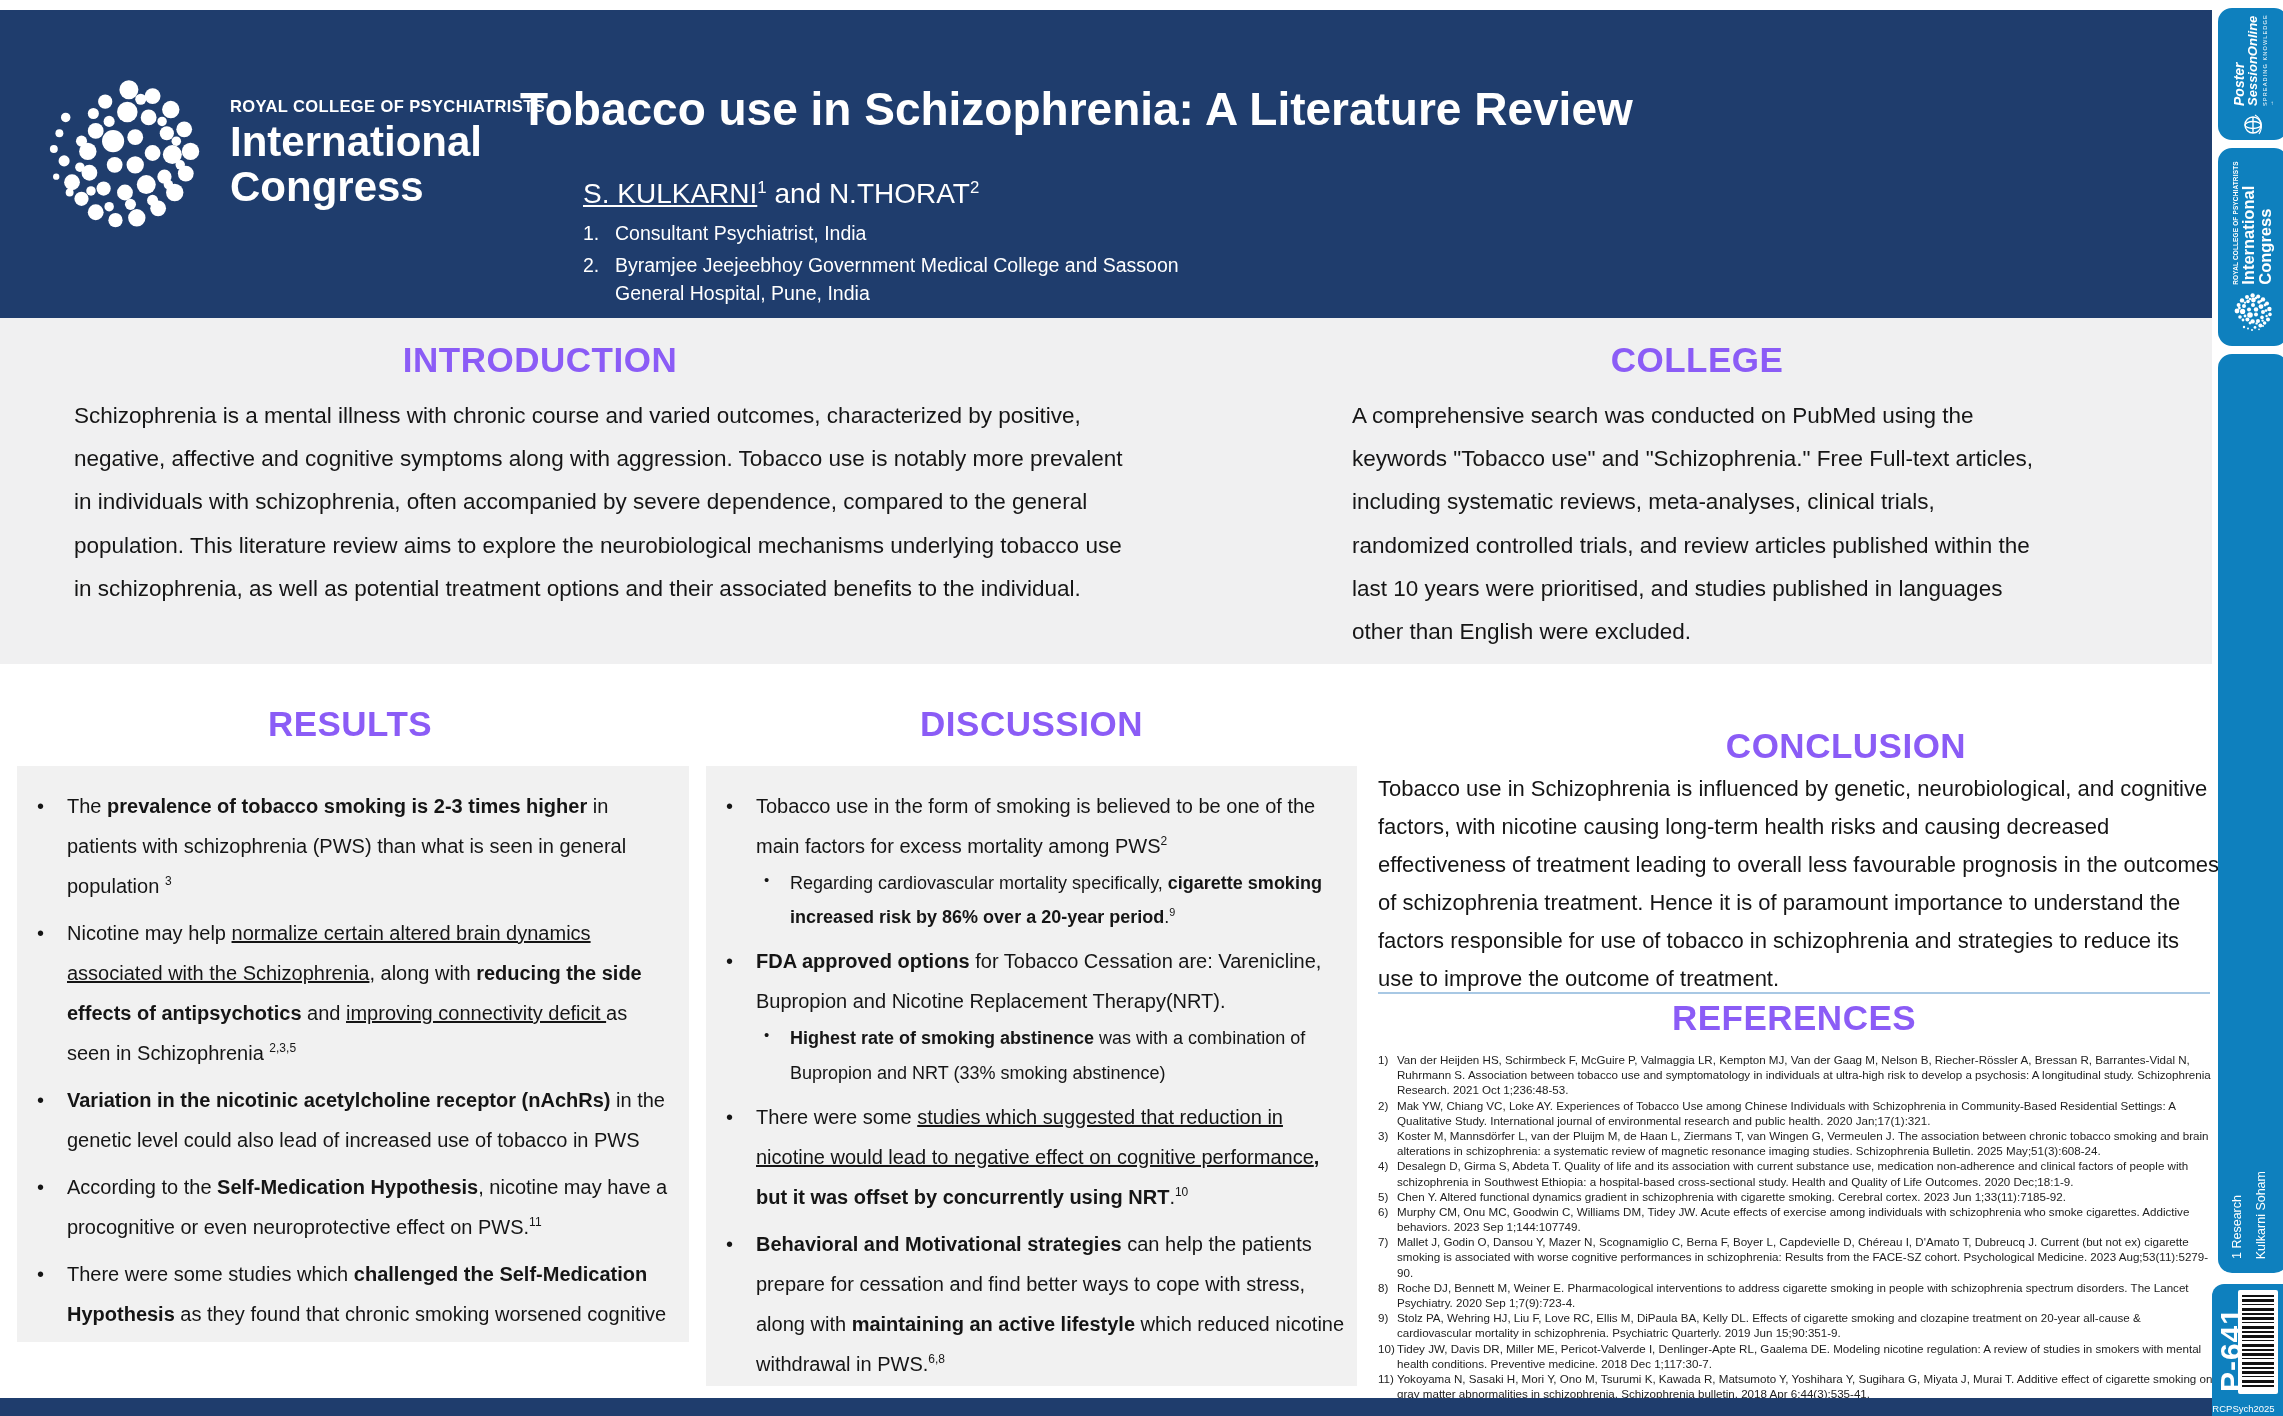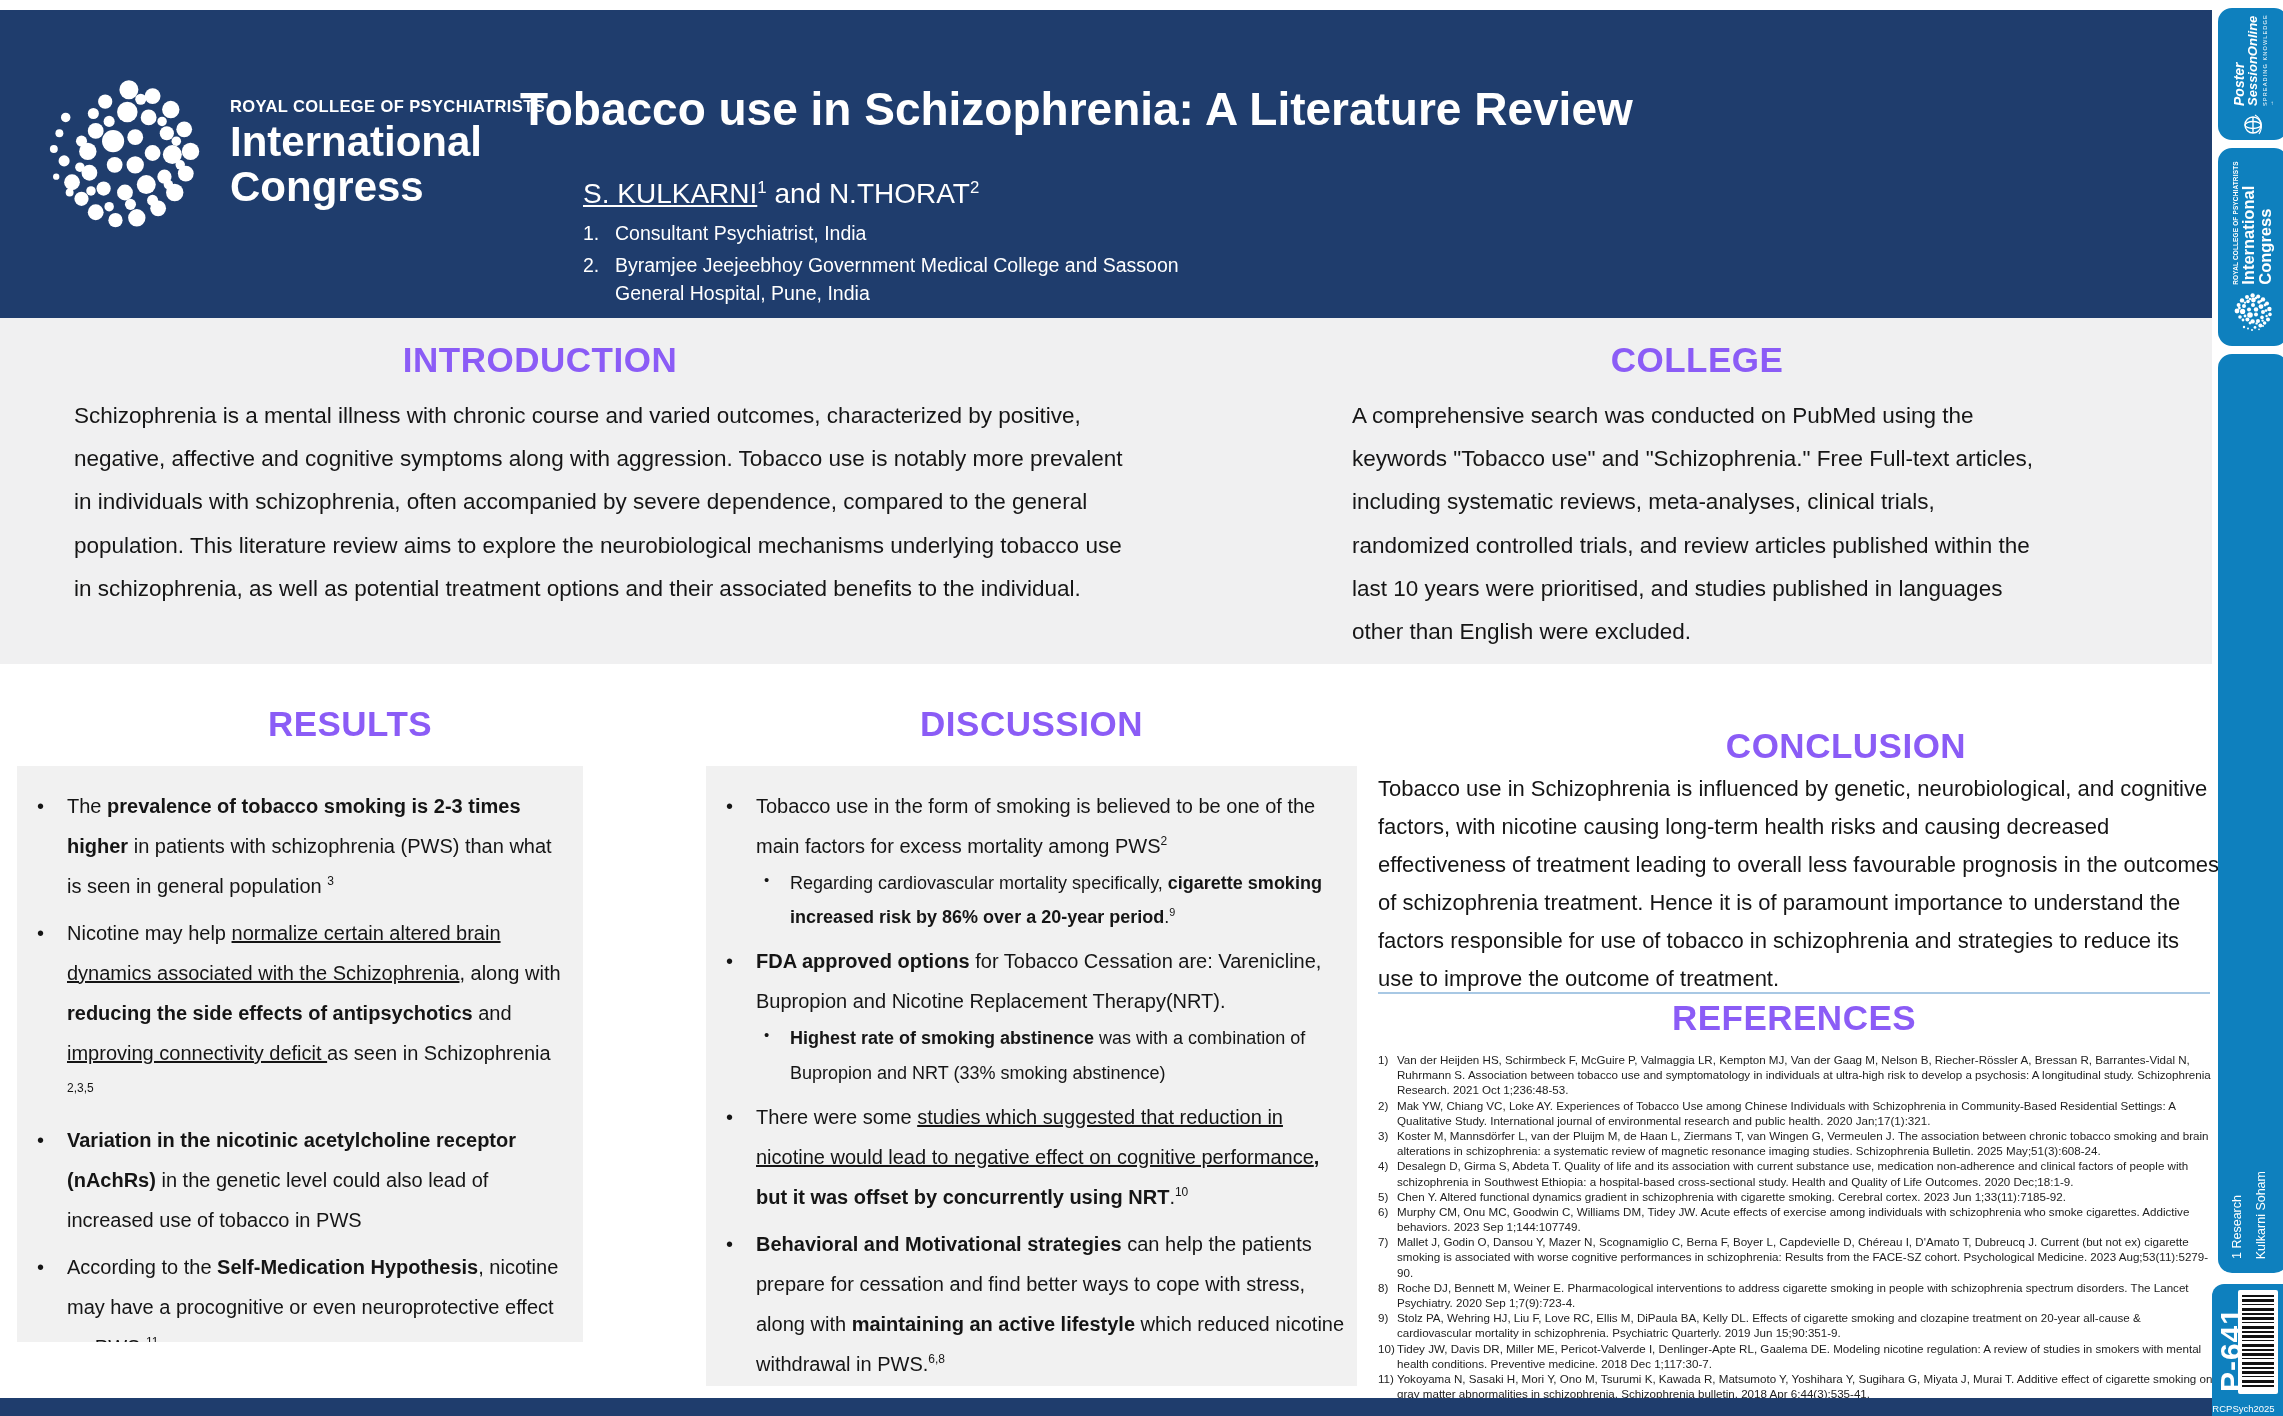--- a/index.html
+++ b/index.html
@@ -22,21 +22,21 @@
   .affil-text { width:600px; }
   
   .band { position:absolute; left:0; top:318px; width:2212px; height:346px; background:#F0F0F1; }
   h2.section { position:absolute; margin:0; color:#8b5cf6; font-size:35px; font-weight:bold; text-align:center; letter-spacing:.5px; }
   .intro-h   { left:60px;   top:340px; width:960px; }
   .intro-p   { position:absolute; left:74px;  top:394px; width:1070px; font-size:22.5px; line-height:1.92; }
   .methods-h { left:1352px; top:340px; width:690px; }
   .methods-p { position:absolute; left:1352px; top:394px; width:700px; font-size:22.5px; line-height:1.92; }
   
   .results-h    { left:17px;  top:704px; width:666px; }
-  .results-box  { position:absolute; left:17px;  top:766px; width:566px; height:576px; background:#F1F1F1; padding:20px 14px 0 10px; box-sizing:border-box; overflow:hidden; }
+  .results-box  { position:absolute; left:17px;  top:766px; width:672px; height:576px; background:#F1F1F1; padding:20px 14px 0 10px; box-sizing:border-box; overflow:hidden; }
   .discussion-h { left:706px; top:704px; width:651px; }
   .discussion-box { position:absolute; left:706px; top:766px; width:651px; height:620px; background:#F1F1F1; padding:20px 12px 0 10px; box-sizing:border-box; overflow:hidden; }
   ul.bullets { margin:0; padding:0; list-style:none; }
   li.bullet { position:relative; padding-left:40px; font-size:20px; line-height:2.0; margin-bottom:7px; }
   li.bullet::before { content:"\2022"; position:absolute; left:10px; top:0; }
   ul.subbullets { margin:0; padding:0; list-style:none; }
   li.subbullet { position:relative; padding-left:34px; font-size:18px; line-height:1.9; }
   li.subbullet::before { content:"\2022"; position:absolute; left:8px; top:0; font-size:15px; }
   sup { font-size:60%; line-height:0; }
   .conclusion-h { left:1430px; top:726px; width:832px; }

